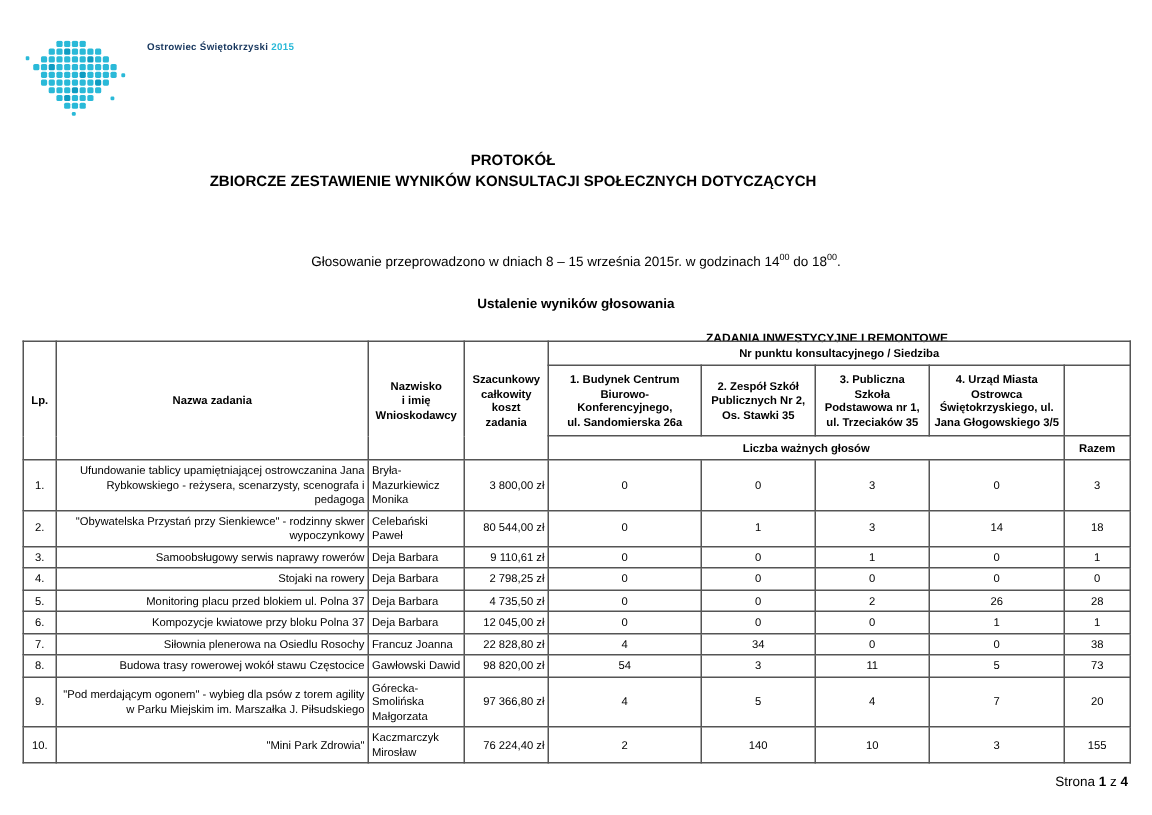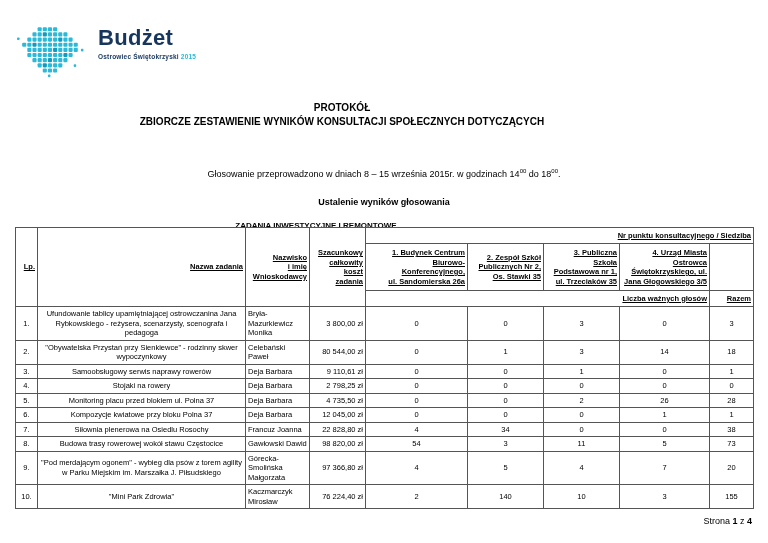--- a/index.html
+++ b/index.html
@@ -25,35 +25,35 @@
   .logo-word-2 { font-size: 22px; font-weight: bold; color: var(--cyan, #2ab9d8); line-height: 25px; letter-spacing: 0.3px; }
   .logo-tagline { font-size: 6.5px; font-weight: bold; color: var(--navy, #17365d); margin-top: 3px; letter-spacing: 0.2px; }
   .logo-tagline .year { color: var(--cyan, #2ab9d8); }
 
   
   .headings { position: absolute; left: 0; width: 684px; top: 101px; text-align: center;
               font-size: 10px; font-weight: bold; line-height: 14px; }
   .intro { position: absolute; left: 0; width: 768px; top: 160px; text-align: center; font-size: 9px; }
   .intro sup { font-size: 6px; line-height: 0; vertical-align: super; }
   .subtitle { position: absolute; left: 0; width: 768px; top: 188px; text-align: center; font-size: 9px; font-weight: bold; }
-  .section-title { position: absolute; left: 0; width: 632px; top: 213px; text-align: center;
+  .section-title { position: absolute; left: 0; width: 632px; top: 213px; text-align: right;
                    font-size: 8px; font-weight: bold; }
 
   
   .results { position: absolute; left: 15px; top: 227px; width: 738px;
              border-collapse: collapse; table-layout: fixed;
              font-size: 7.5px; line-height: 9.5px; }
   .results th, .results td { border: 1px solid #555; padding: 2px; vertical-align: middle;
                              overflow: hidden; word-wrap: break-word; }
-  .results th { font-weight: bold; text-align: right; white-space: pre-line; text-decoration: underline; }
+  .results th { font-weight: bold; text-align: center; white-space: pre-line; }
   tr.h1 th { height: 13px; padding: 1px 2px; }
   tr.h2 th { height: 42px; }
   tr.h3 th { height: 13px; padding: 1px 2px; }
   td.c-lp   { text-align: center; }
-  td.c-name { text-align: center; }
+  td.c-name { text-align: right; }
   td.c-appl { text-align: left; }
   td.c-cost { text-align: right; }
   td.c-vote, td.c-total { text-align: center; }
 
   
   .footer { position: absolute; right: 16px; top: 516px; font-size: 9px; }
   .footer b { font-weight: bold; }
 </style>
 </head>
 <body>
@@ -128,21 +128,20 @@
           <rect class="m" x="35" y="35" width="4" height="4" rx="1"></rect>
           <rect class="m" x="40" y="35" width="4" height="4" rx="1"></rect>
           <rect class="m" x="55" y="36" width="2.5" height="2.5" rx="0.8"></rect>
         <rect class="m" x="25" y="40" width="4" height="4" rx="1"></rect>
           <rect class="m" x="30" y="40" width="4" height="4" rx="1"></rect>
           <rect class="m" x="35" y="40" width="4" height="4" rx="1"></rect>
         <rect class="m" x="30" y="46" width="2.5" height="2.5" rx="0.8"></rect>
       </g>
     </svg>
     <div class="logo-text">
-      <div class="logo-word-1">Budżet</div>
       <div class="logo-tagline">
         <span>Ostrowiec Świętokrzyski</span>
         <span class="year">2015</span>
       </div>
     </div>
   </header>
 
   <div class="headings">
     <div>PROTOKÓŁ</div>
     <div>ZBIORCZE ZESTAWIENIE WYNIKÓW KONSULTACJI SPOŁECZNYCH DOTYCZĄCYCH</div>

